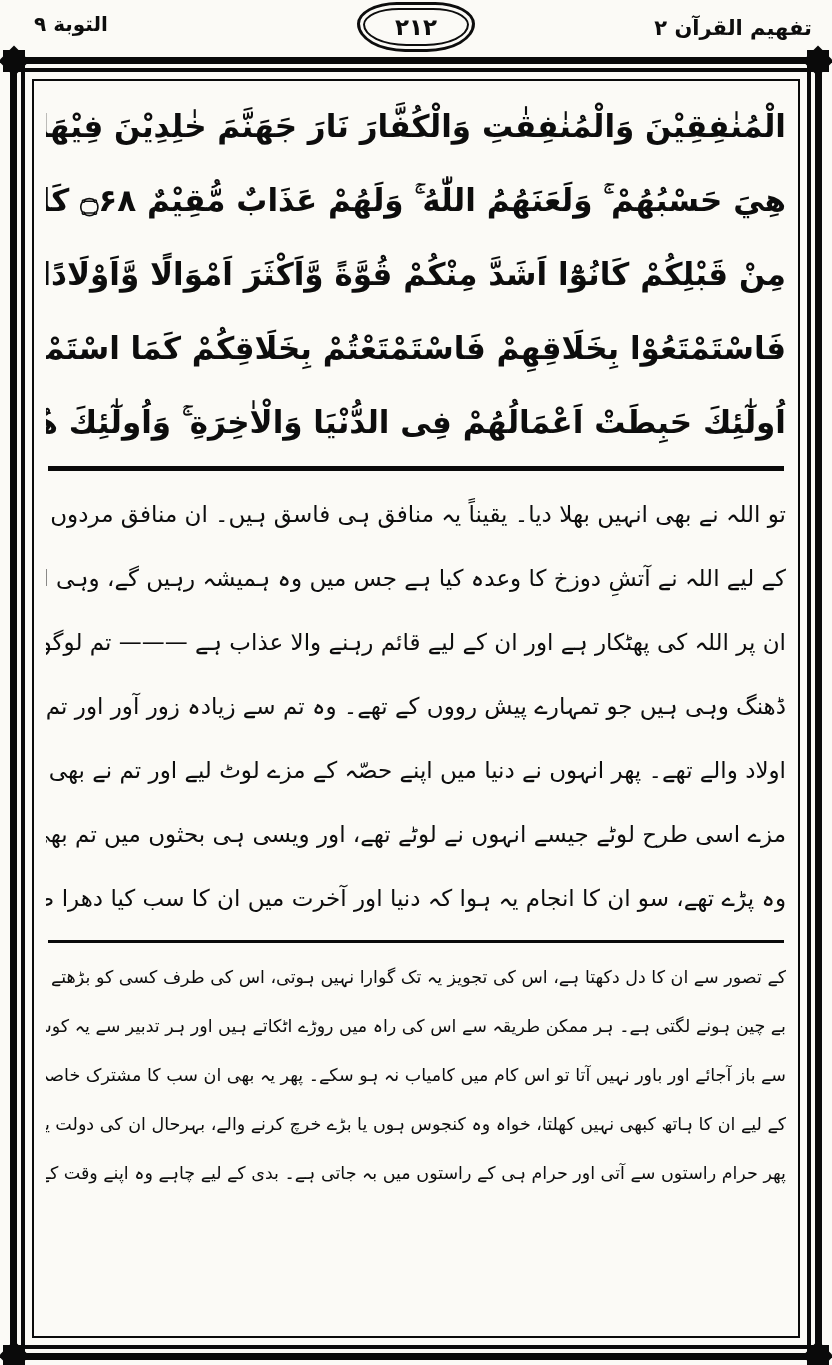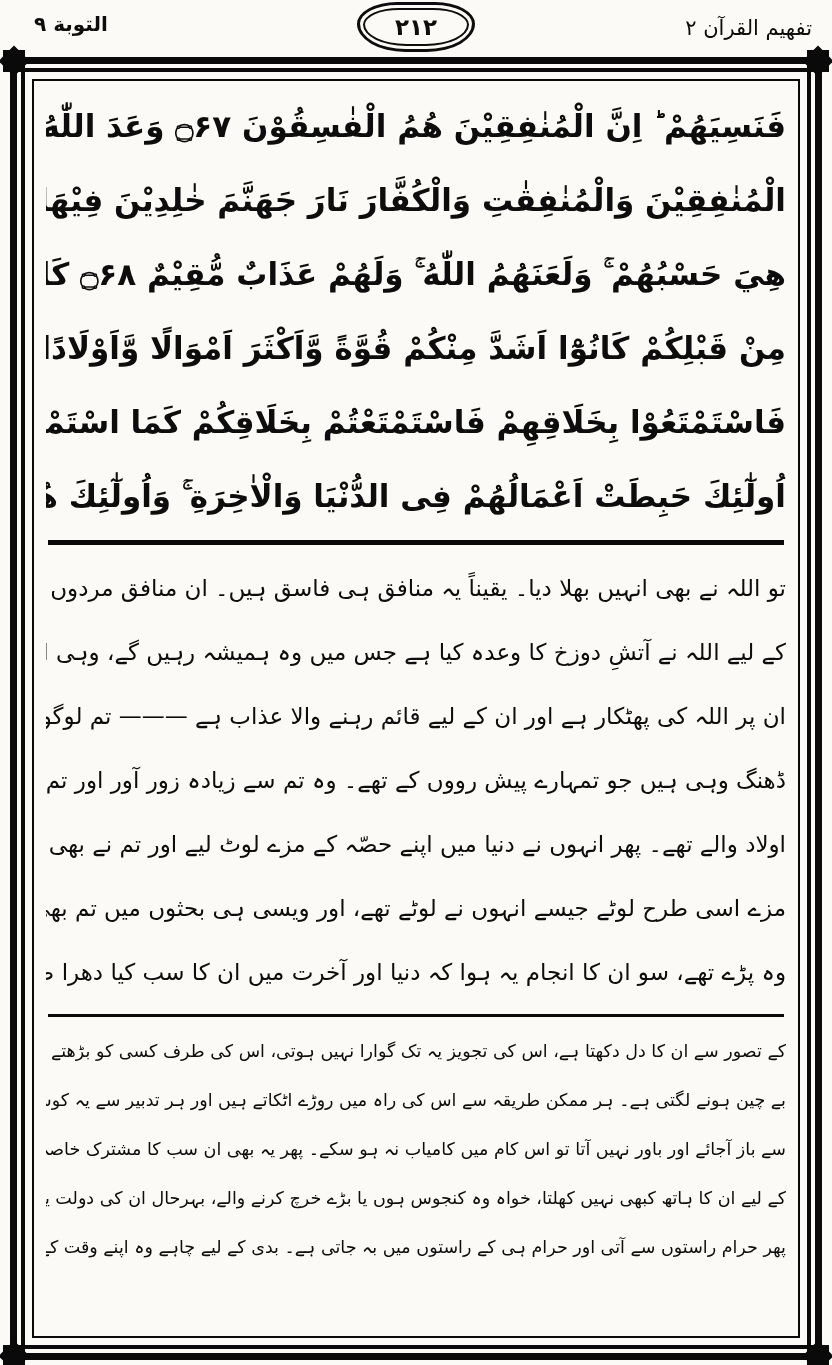--- a/index.html
+++ b/index.html
@@ -8,21 +8,21 @@
     background:#fbfaf6;
     color:#0d0d0d;
     font-family:"DejaVu Sans", sans-serif;
     position:relative;
     overflow:hidden;
     direction:rtl;
   }
 
   
   .pg-header { position:absolute; top:0; left:0; right:0; height:57px; }
-  .hdr-book { position:absolute; top:16px; right:20px; font-size:21px; font-weight:400; letter-spacing:.5px; }
+  .hdr-book { position:absolute; top:16px; right:20px; font-size:21px; font-weight:700; letter-spacing:.5px; }
   .hdr-surah { position:absolute; top:12px; left:34px; font-size:20px; font-weight:700;text-align:right; }
   .medallion {
     position:absolute; top:2px; left:50%; transform:translateX(-50%);
     width:118px; height:50px; background:#fbfaf6;
     border:3px solid #0d0d0d;
     border-radius:48% 48% 58% 58% / 62% 62% 80% 80%;
     display:flex; align-items:center; justify-content:center;
   }
   .medallion::before {
     content:""; position:absolute; inset:3px;
@@ -75,21 +75,20 @@
 <div class="frame">
   <div class="corner corner-tl"></div>
   <div class="corner corner-tr"></div>
   <div class="corner corner-bl"></div>
   <div class="corner corner-br"></div>
 
   <div class="frame-mid">
     <div class="frame-in">
 
       <div class="sec-quran">
-        <div class="aline">فَنَسِيَهُمْ ؕ اِنَّ الْمُنٰفِقِيْنَ هُمُ الْفٰسِقُوْنَ ۝۶۷ وَعَدَ اللّٰهُ</div>
         <div class="aline">الْمُنٰفِقِيْنَ وَالْمُنٰفِقٰتِ وَالْكُفَّارَ نَارَ جَهَنَّمَ خٰلِدِيْنَ فِيْهَا ؕ</div>
         <div class="aline">هِيَ حَسْبُهُمْ ۚ وَلَعَنَهُمُ اللّٰهُ ۚ وَلَهُمْ عَذَابٌ مُّقِيْمٌ ۝۶۸ كَالَّذِيْنَ</div>
         <div class="aline">مِنْ قَبْلِكُمْ كَانُوْٓا اَشَدَّ مِنْكُمْ قُوَّةً وَّاَكْثَرَ اَمْوَالًا وَّاَوْلَادًا ؕ</div>
         <div class="aline">فَاسْتَمْتَعُوْا بِخَلَاقِهِمْ فَاسْتَمْتَعْتُمْ بِخَلَاقِكُمْ كَمَا اسْتَمْتَعَ</div>
         <div class="aline">اُولٰٓئِكَ حَبِطَتْ اَعْمَالُهُمْ فِى الدُّنْيَا وَالْاٰخِرَةِ ۚ وَاُولٰٓئِكَ هُمُ</div>
       </div>
 
       <div class="divider-1"></div>
 
       <div>

